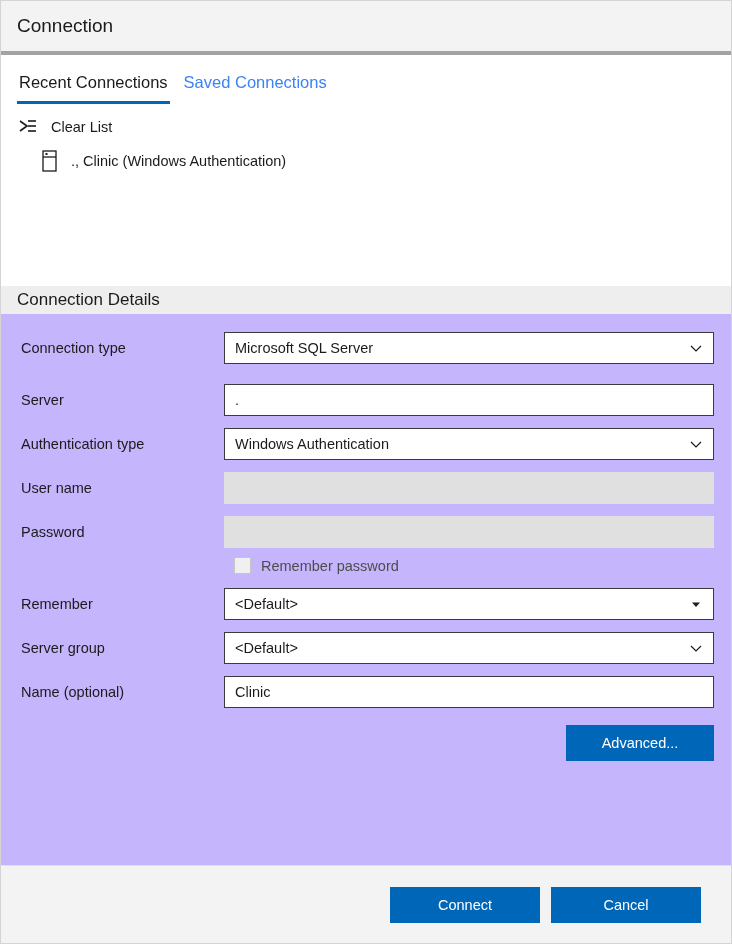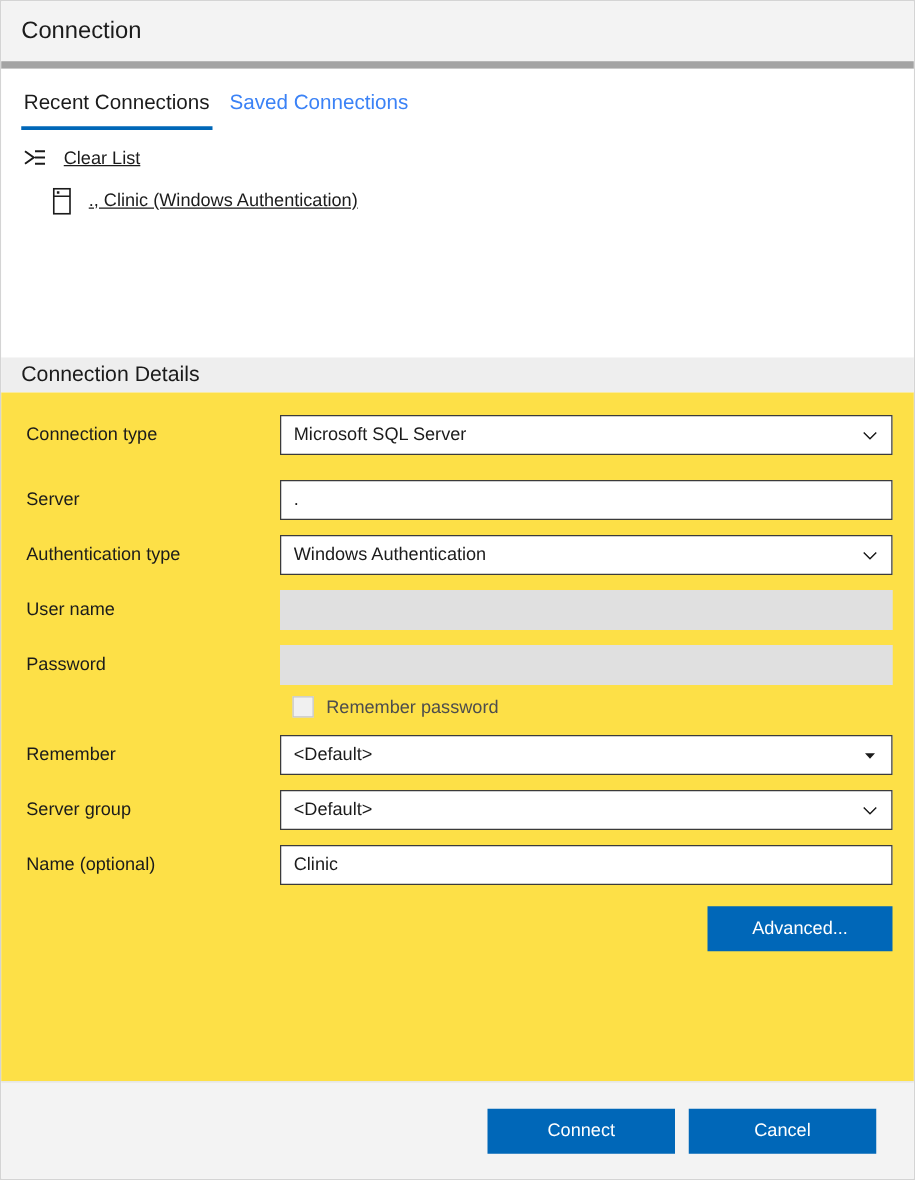--- a/index.html
+++ b/index.html
@@ -25,21 +25,21 @@
     background: #ffffff;
   }
   
   .titlebar {
     height: 54px;
     background: #f3f3f3;
     display: flex;
     align-items: center;
     padding: 0 0 0 16px;
     box-sizing: border-box;
-    border-bottom: 6px solid #a3a3a3;
+    border-bottom: 4px solid #a3a3a3;
   }
   .titlebar .title {
     font-size: 19px;
     color: #1b1b1b;
   }
   
   .tabs-area {
     background: #ffffff;
     padding: 14px 16px 0 16px;
   }
@@ -59,21 +59,20 @@
     color: #1b1b1b;
     border-bottom: 3px solid #0067b8;
     text-align: center;
   }
   
   .recent-area {
     background: #ffffff;
     padding: 6px 16px 0 16px;
     height: 182px;
     box-sizing: border-box;
-    text-decoration: underline;
   }
   .list-row {
     display: flex;
     align-items: center;
     height: 34px;
     gap: 10px;
     cursor: default;
   }
   .list-row .label {
     font-size: 14.5px;
@@ -97,21 +96,21 @@
     display: flex;
     align-items: center;
     padding: 0 16px;
     box-sizing: border-box;
     font-size: 17px;
     color: #1b1b1b;
   }
   
   .form {
     flex: 1 1 auto;
-    background: #fde047;
+    background: #c4b5fd;
     padding: 18px 17px 0 17px;
     box-sizing: border-box;
   }
   .row {
     display: flex;
     align-items: center;
     margin-bottom: 9px;
   }
   .row .lbl {
     width: 206px;

